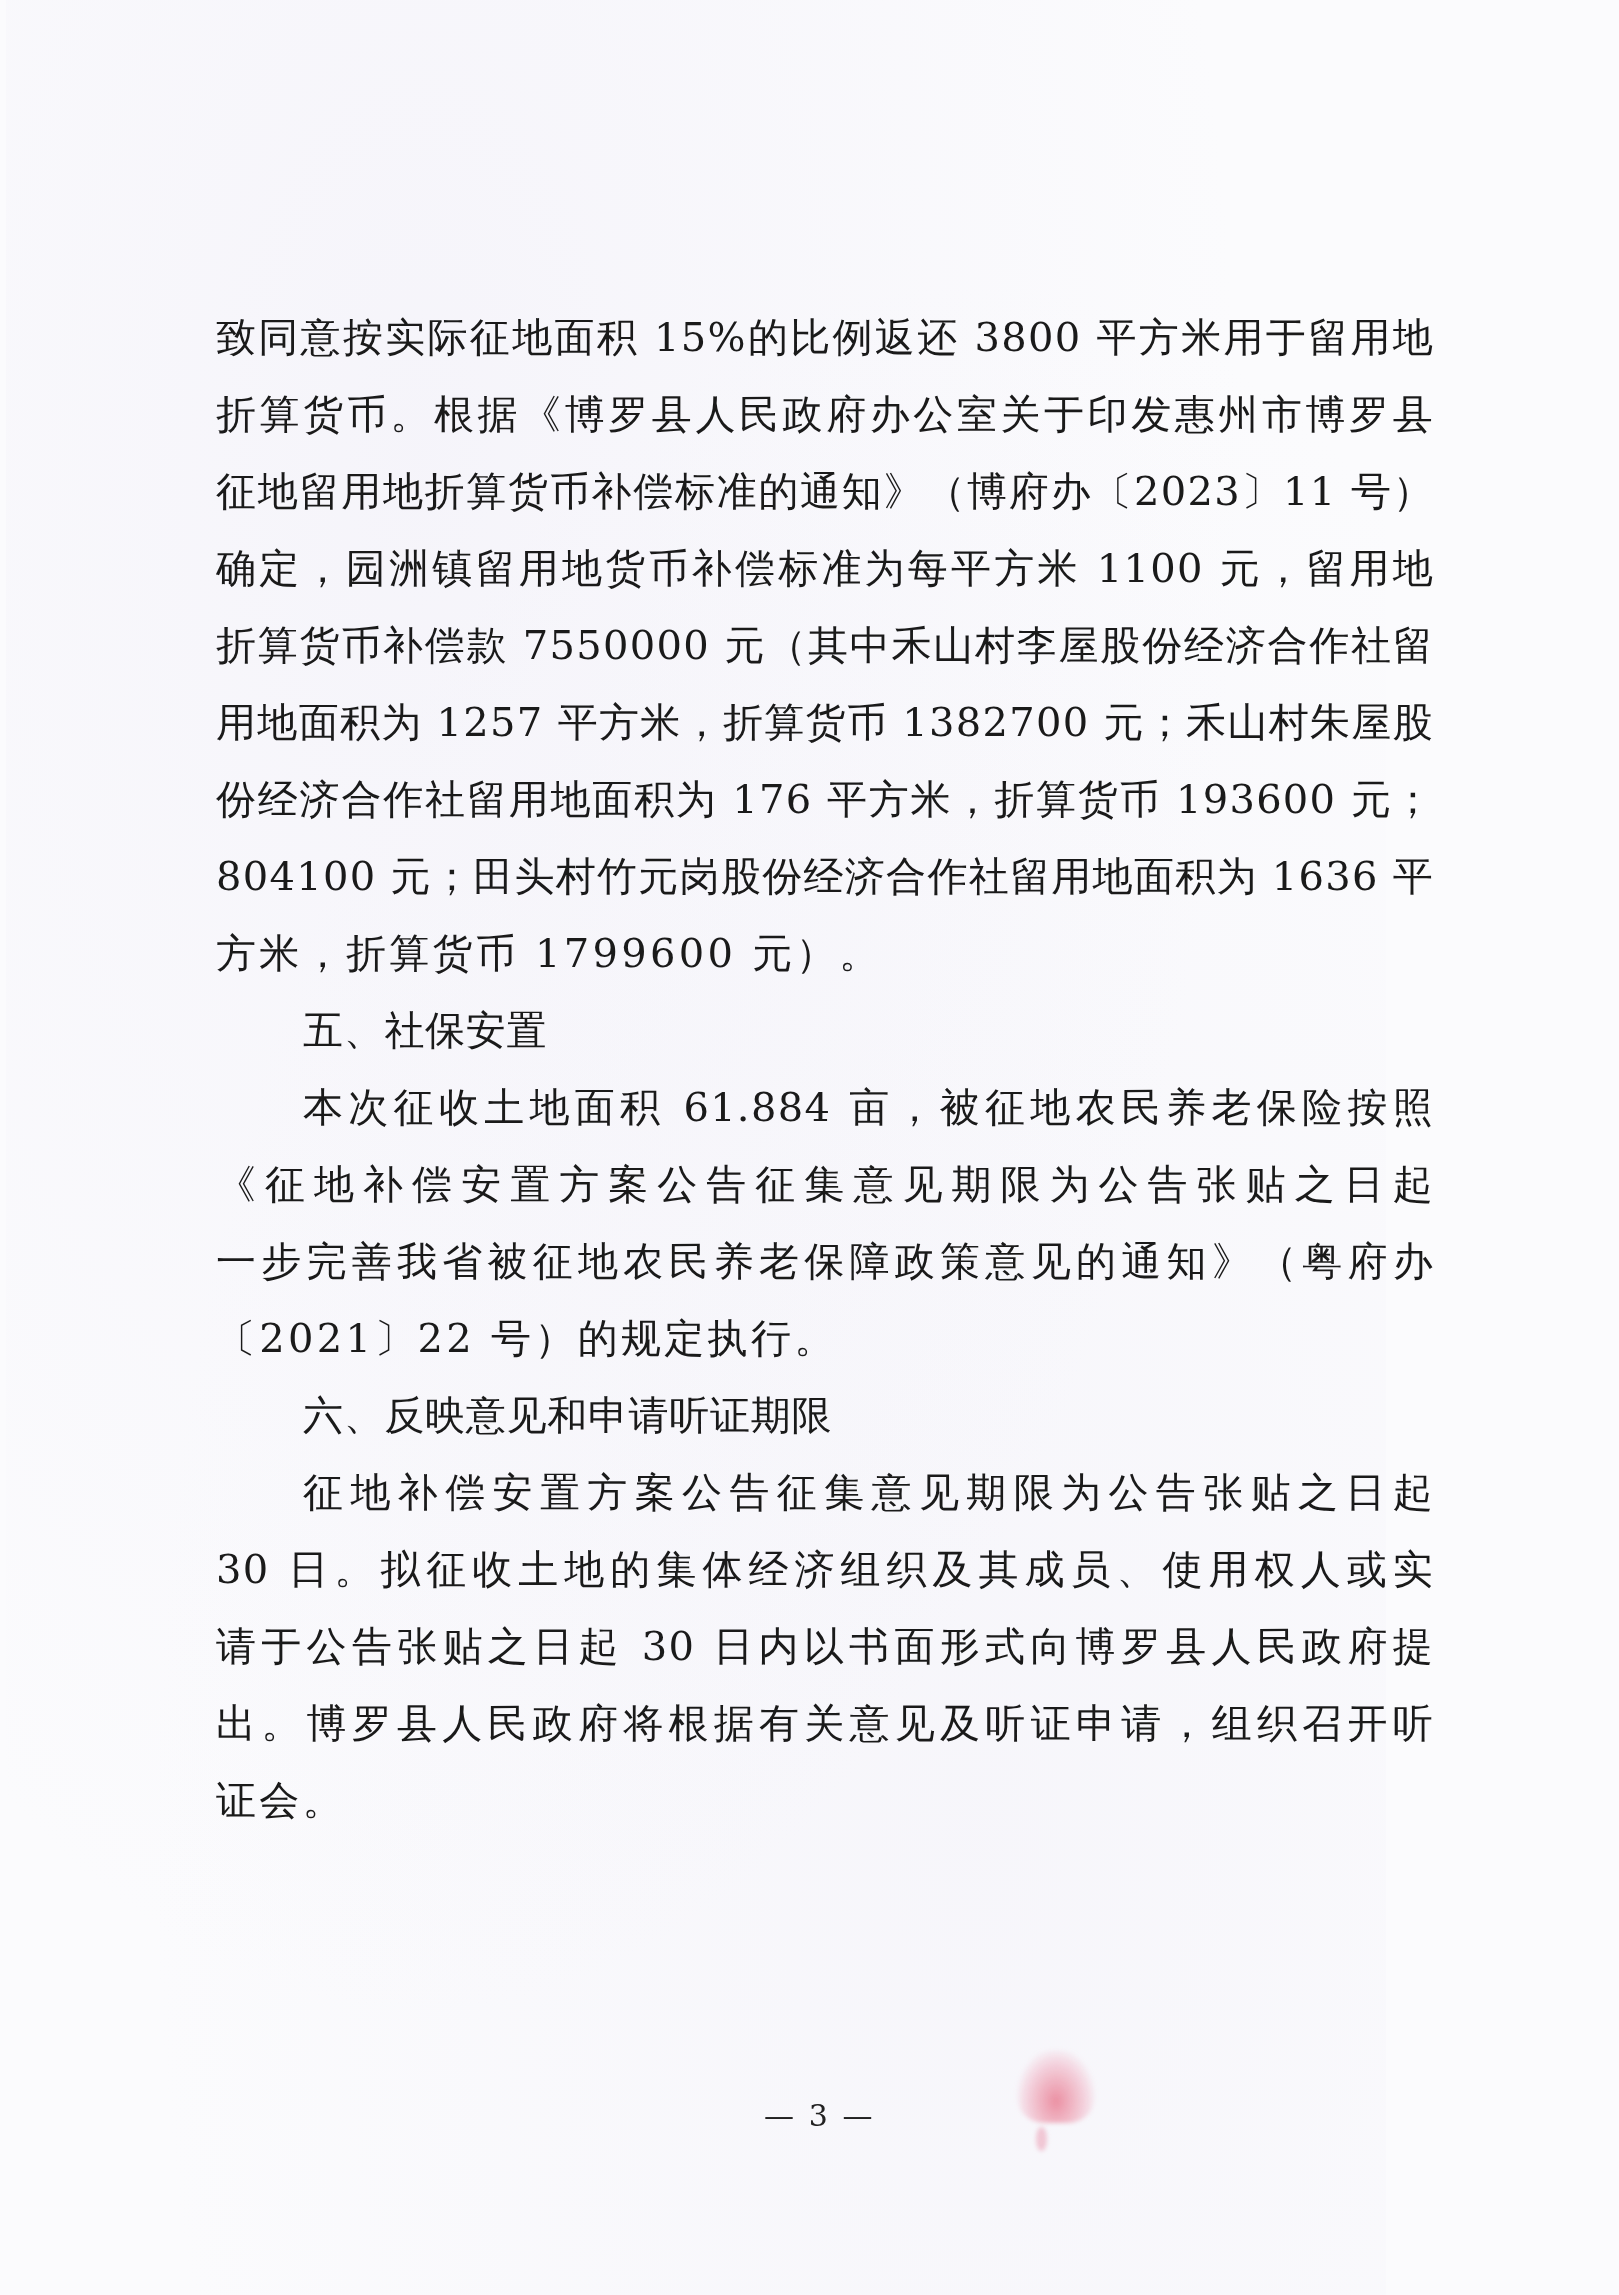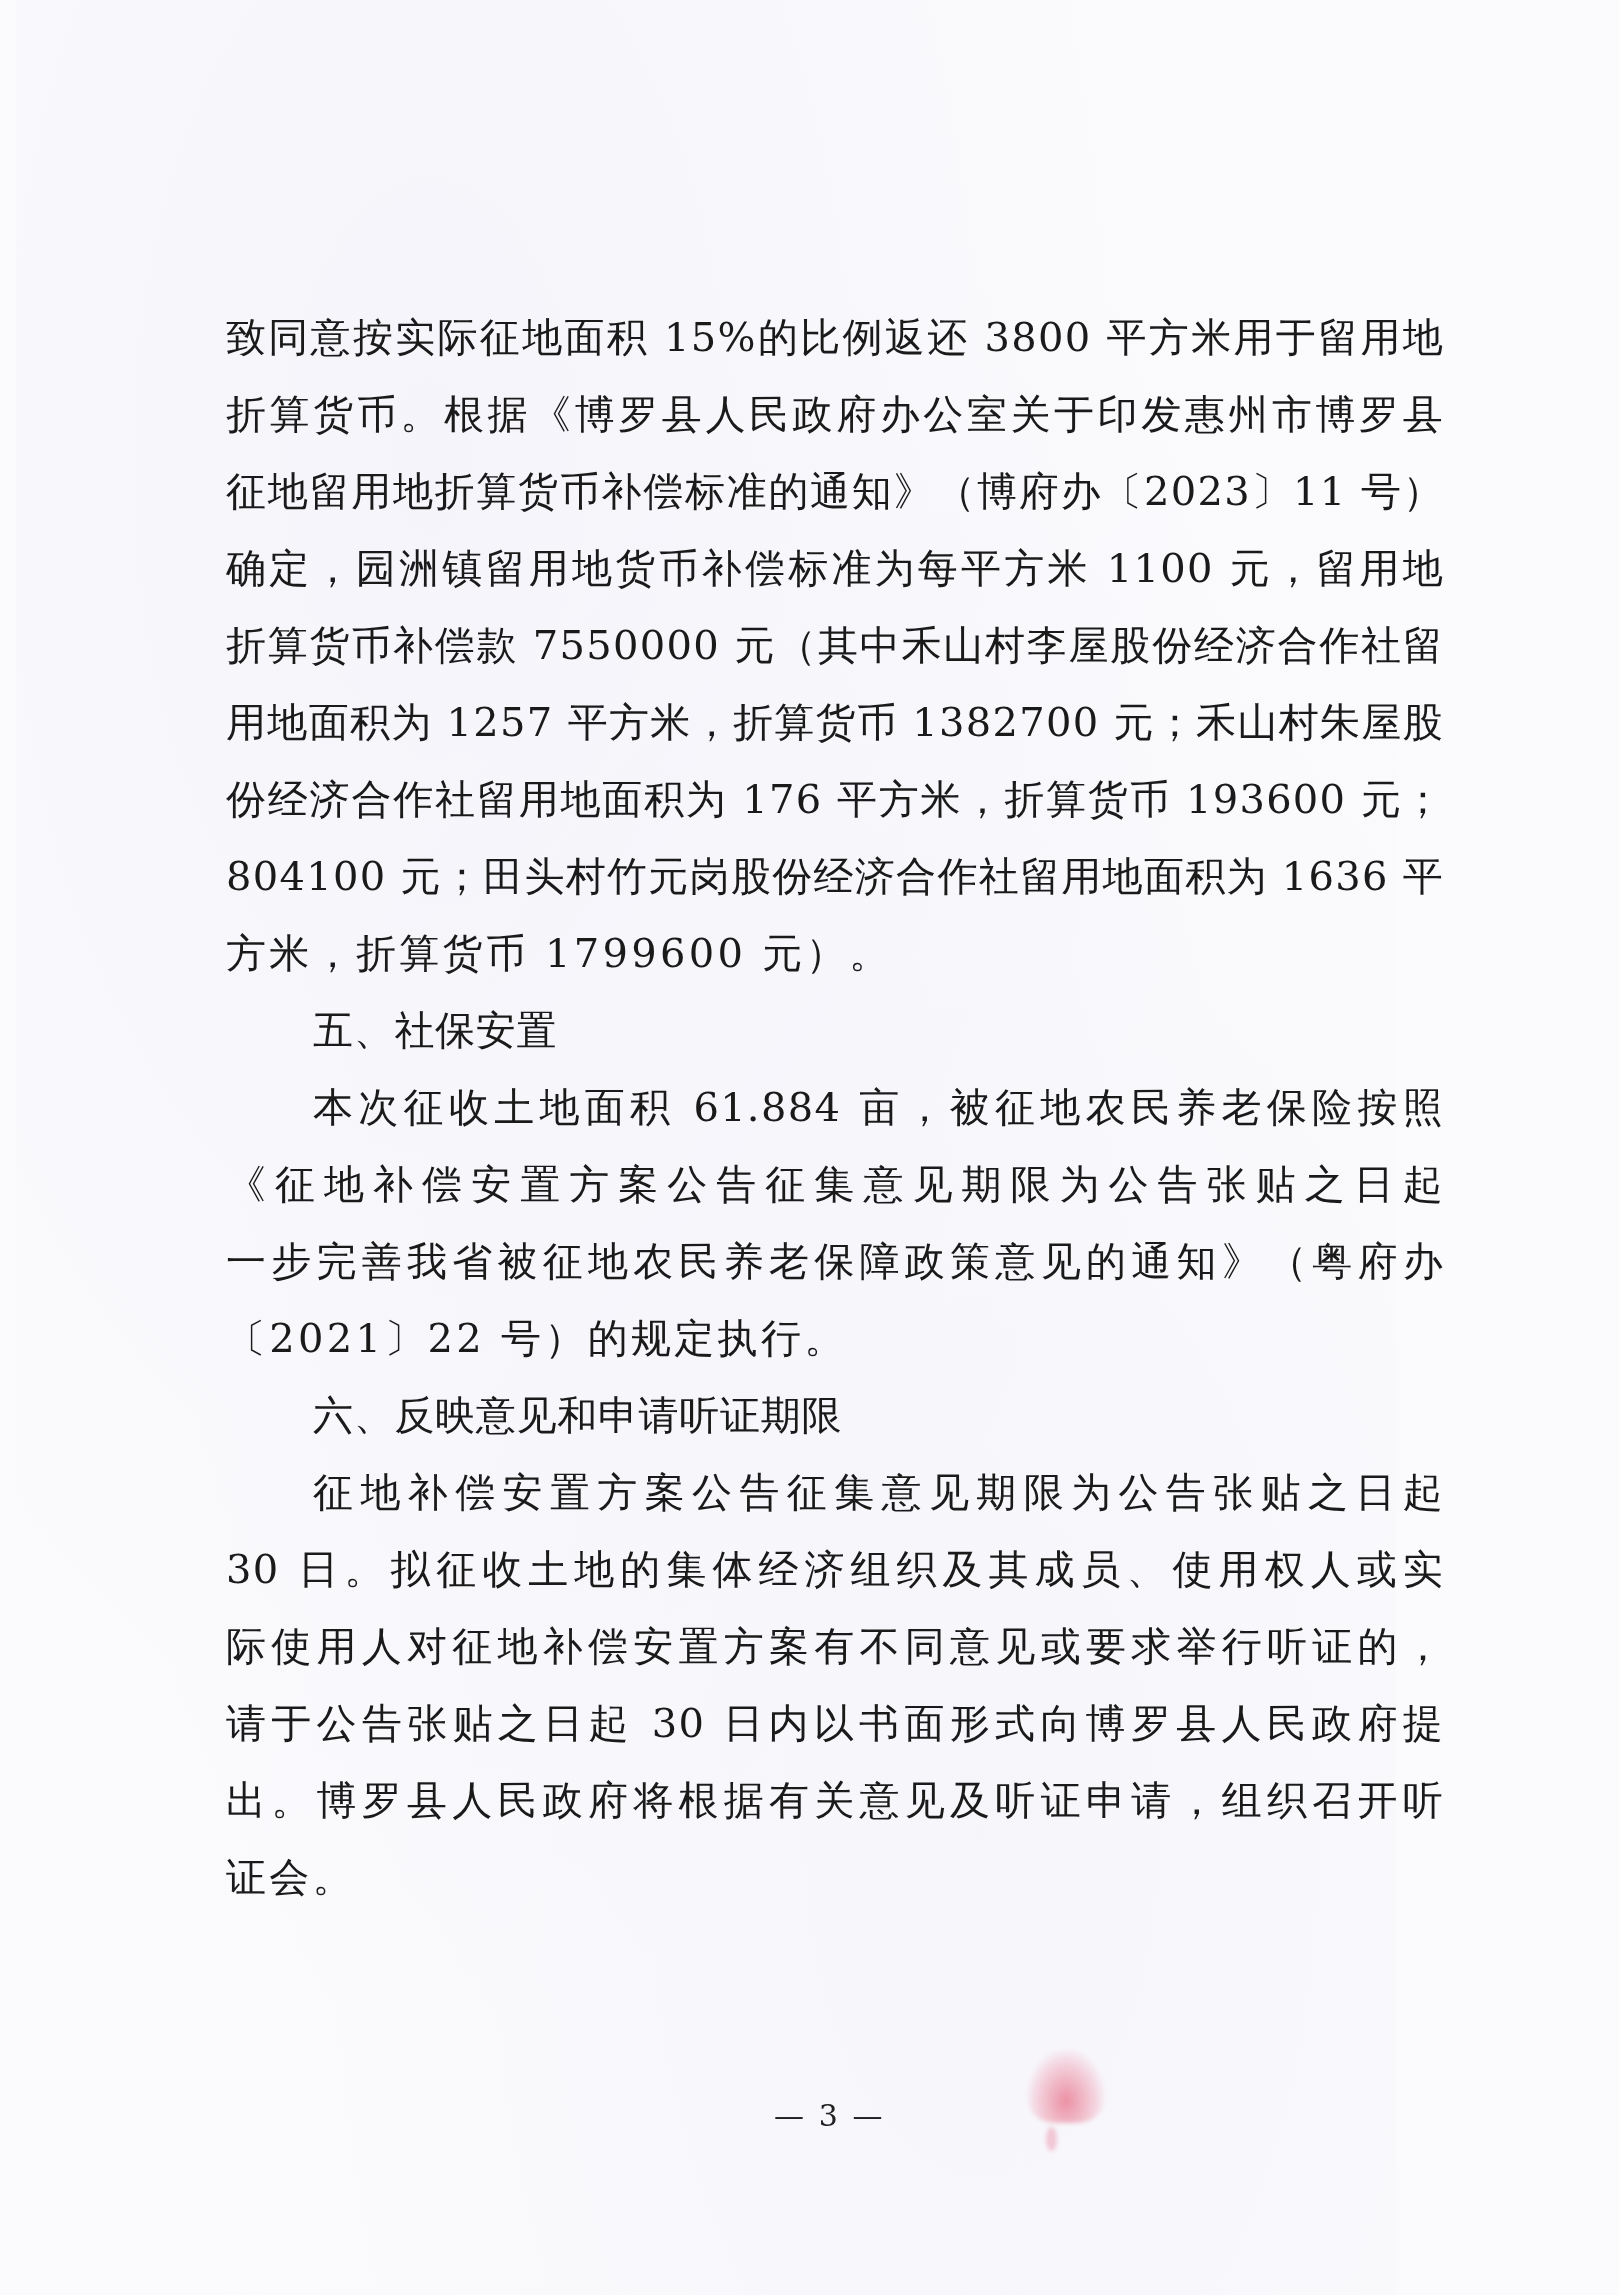--- a/index.html
+++ b/index.html
@@ -10,21 +10,21 @@
     width: 1620px;
     height: 2295px;
     background: #fbfbfd;
     position: relative;
     overflow: hidden;
     font-family: "DejaVu Serif", "Liberation Serif", serif;
     color: #1a1a1a;
   }
   .page {
     position: absolute;
-    left: 16px; top: 0;
+    left: 6px; top: 0;
     width: 1380px;
     height: 2295px;
     background:
       radial-gradient(ellipse at 30% 20%, rgba(235,232,245,0.35), rgba(255,255,255,0) 60%),
       radial-gradient(ellipse at 70% 80%, rgba(238,236,246,0.35), rgba(255,255,255,0) 60%),
       #fbfbfd;
   }
   .body-text {
     position: absolute;
     left: 210px;
@@ -102,21 +102,20 @@
     <div class="line">804100 元；田头村竹元岗股份经济合作社留用地面积为 1636 平</div>
     <div class="line last">方米，折算货币 1799600 元）。</div>
     <div class="line heading">五、社保安置</div>
     <div class="line indent">本次征收土地面积 61.884 亩，被征地农民养老保险按照</div>
     <div class="line">《征地补偿安置方案公告征集意见期限为公告张贴之日起</div>
     <div class="line">一步完善我省被征地农民养老保障政策意见的通知》（粤府办</div>
     <div class="line last">〔2021〕22 号）的规定执行。</div>
     <div class="line heading">六、反映意见和申请听证期限</div>
     <div class="line indent">征地补偿安置方案公告征集意见期限为公告张贴之日起</div>
     <div class="line">30 日。拟征收土地的集体经济组织及其成员、使用权人或实</div>
-    <div class="line">际使用人对征地补偿安置方案有不同意见或要求举行听证的，</div>
     <div class="line">请于公告张贴之日起 30 日内以书面形式向博罗县人民政府提</div>
     <div class="line">出。博罗县人民政府将根据有关意见及听证申请，组织召开听</div>
     <div class="line last">证会。</div>
   </div>
 
   <div class="page-number">— 3 —</div>
 
   <div class="seal-mark"></div>
   <div class="seal-drip"></div>
 </div>

